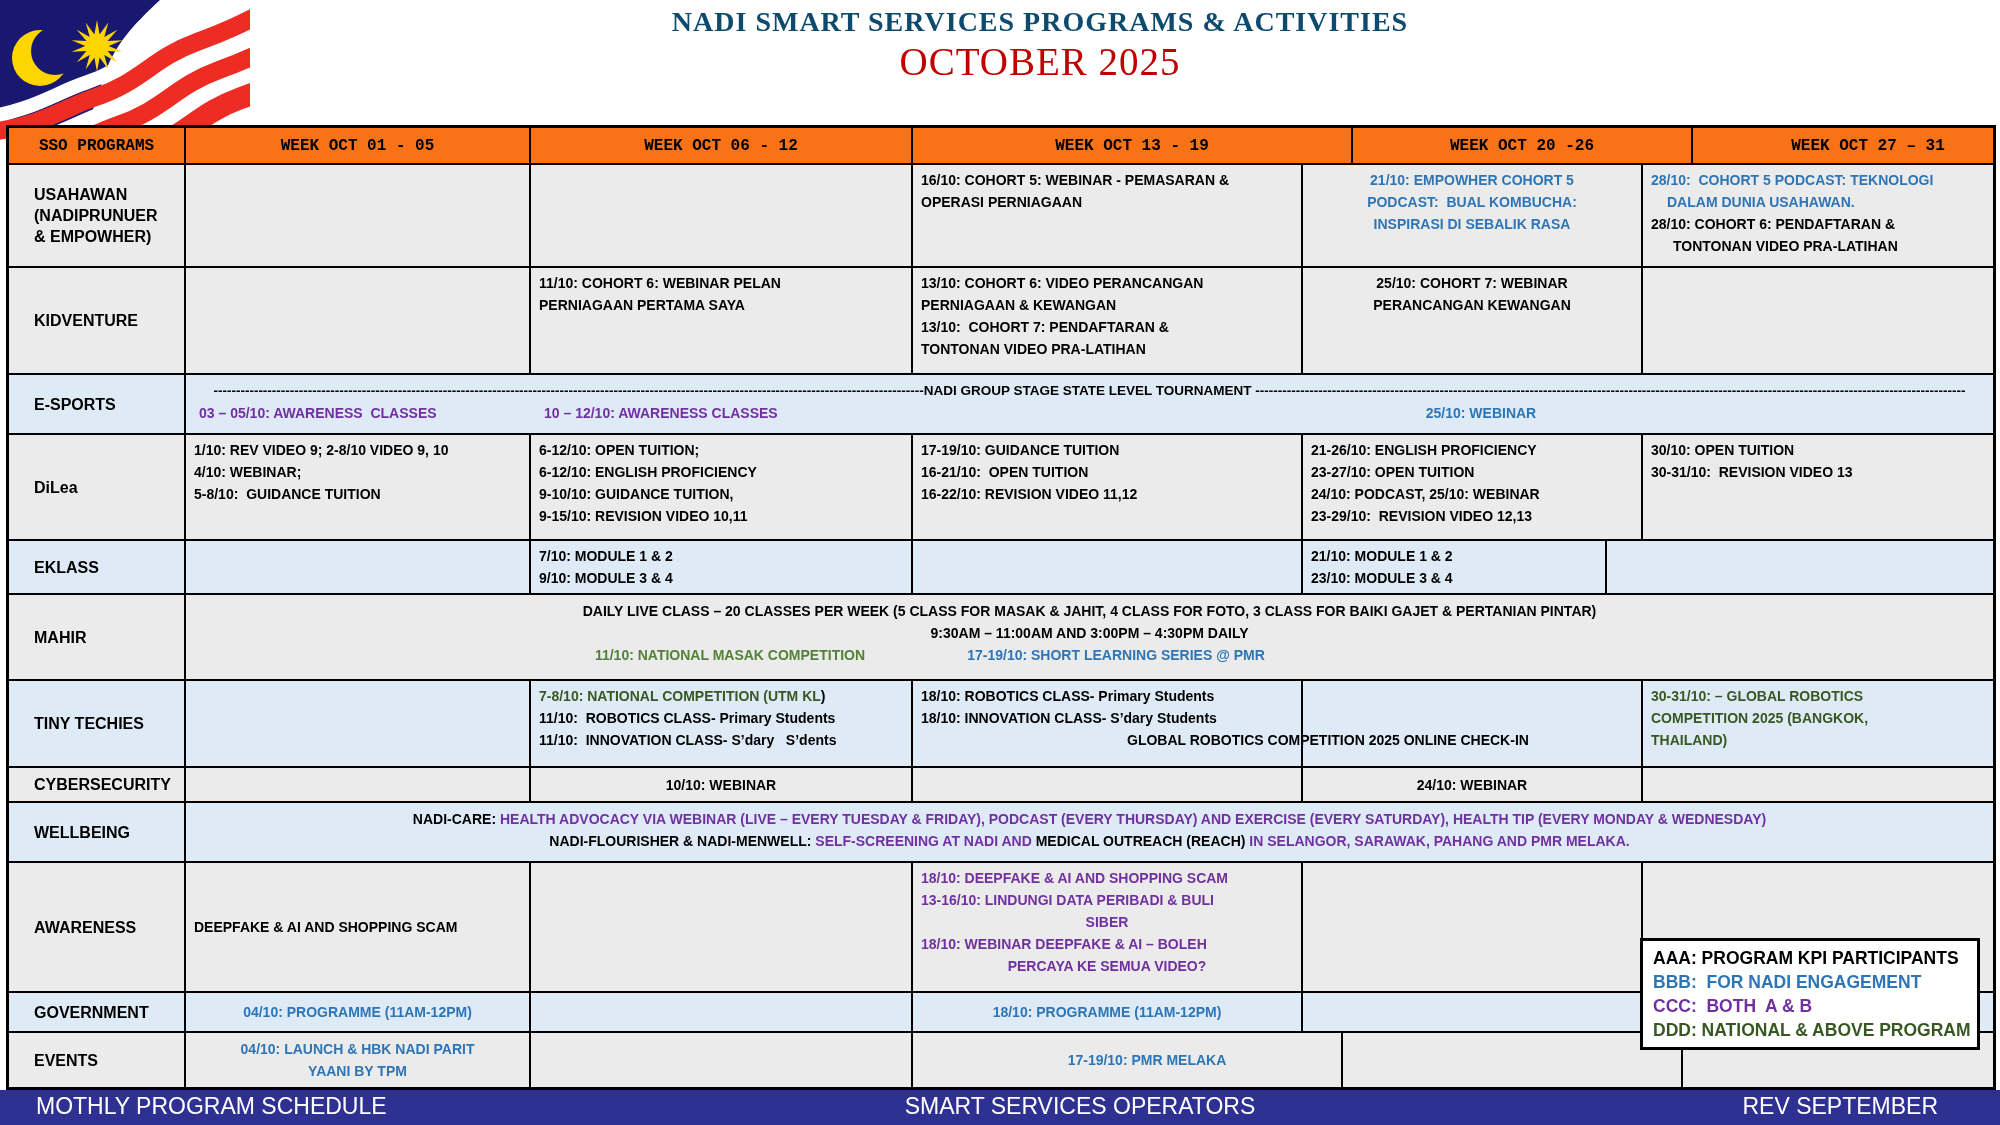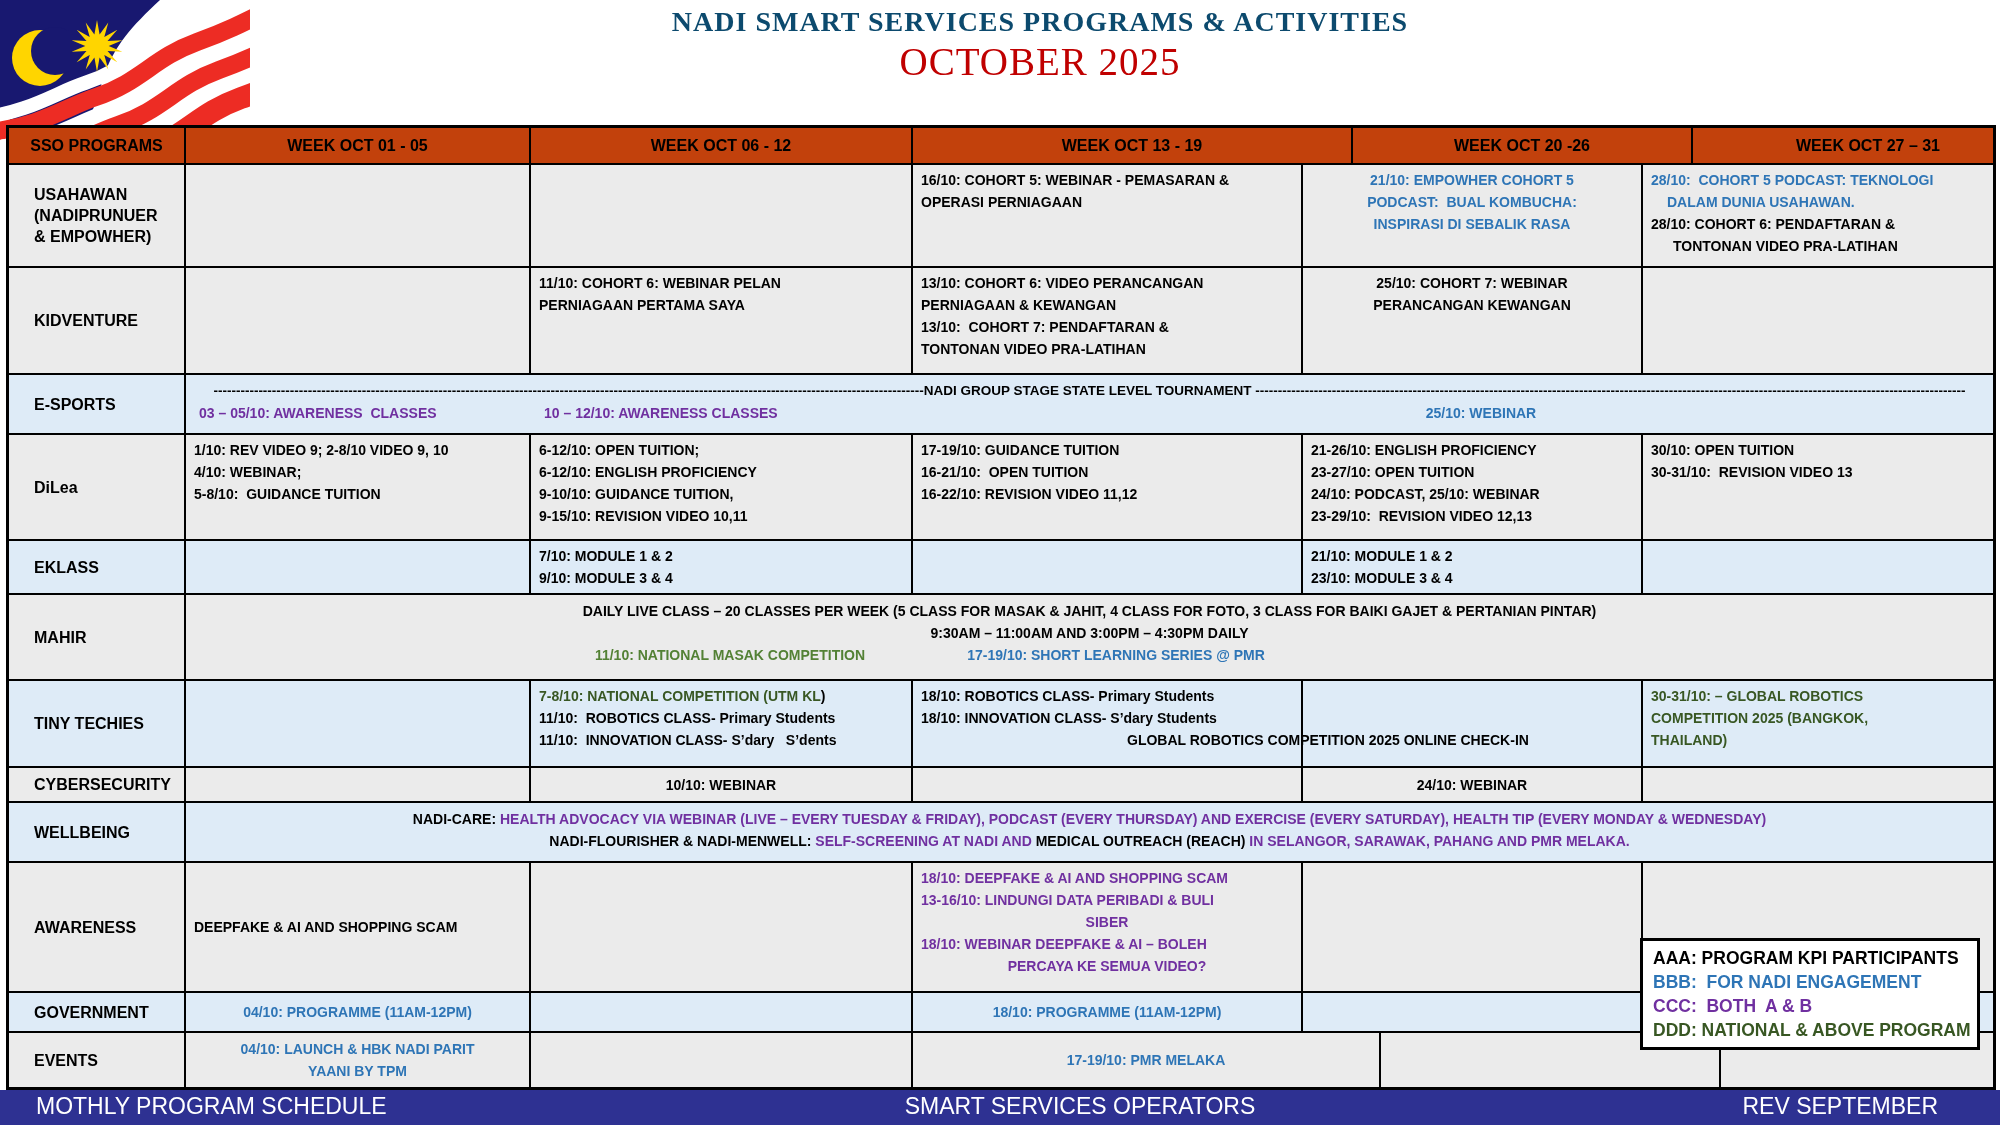--- a/index.html
+++ b/index.html
@@ -21,21 +21,21 @@
                color:#C00000; letter-spacing:1px; margin-top:1px; }
 
   #tbl { position:absolute; left:6px; top:125px; width:1990px; z-index:3;
          border:3px solid #000; font-weight:bold; font-size:14px; color:#000; background:#fff; }
   .trow { display:flex; border-bottom:2px solid #000; }
   .trow:last-child { border-bottom:none; }
   .trow > div { border-right:2px solid #000; flex:none; }
   .trow > div:last-child { border-right:none; }
   .bg-grey { background:#EBEBEB; }
   .bg-blue { background:#DEEBF7; }
-  .hdr { background:#c2410c; height:37px; }
+  .hdr { background:#f97316; height:37px;font-family:Liberation Mono, monospace; }
   .hcell { display:flex; align-items:center; justify-content:center; font-size:16px; white-space:pre; }
   .lbl { display:flex; flex-direction:column; justify-content:center; padding-left:25px;
          font-size:16px; line-height:21px; white-space:pre; }
   .cell { padding:4px 8px; overflow:visible; }
   .cell.mid { display:flex; flex-direction:column; justify-content:center; padding-top:0; padding-bottom:0; }
   .cell.merged { position:relative; padding-top:5px; }
   .ln { line-height:22px; white-space:pre; }
   .ln.center { text-align:center; }
   .ln.clip { overflow:hidden; text-align:center; font-size:13.5px; }
   .ln.items { position:relative; height:22px; padding:0; }
@@ -161,21 +161,21 @@
       </div>
     </div>
     <div class="trow bg-blue" style="height: 54px;">
       <div class="lbl" style="width: 177px;"><div>EKLASS</div></div>
       <div class="cell" style="width: 345px;"></div>
       <div class="cell" style="width: 382px;">
         <div class="ln"><span class="c-black">7/10: MODULE 1 &amp; 2</span></div>
         <div class="ln"><span class="c-black">9/10: MODULE 3 &amp; 4</span></div>
       </div>
       <div class="cell" style="width: 390px;"></div>
-      <div class="cell" style="width: 340px;">
+      <div class="cell" style="width: 304px;">
         <div class="ln"><span class="c-black">21/10: MODULE 1 &amp; 2</span></div>
         <div class="ln"><span class="c-black">23/10: MODULE 3 &amp; 4</span></div>
       </div>
       <div class="cell" style="width: 350px;"></div>
     </div>
     <div class="trow bg-grey" style="height: 86px;">
       <div class="lbl" style="width: 177px;"><div>MAHIR</div></div>
       <div class="cell merged" style="width: 1807px;">
         <div class="ln center"><span class="c-black">DAILY LIVE CLASS – 20 CLASSES PER WEEK (5 CLASS FOR MASAK &amp; JAHIT, 4 CLASS FOR FOTO, 3 CLASS FOR BAIKI GAJET &amp; PERTANIAN PINTAR)</span></div>
         <div class="ln center"><span class="c-black">9:30AM – 11:00AM AND 3:00PM – 4:30PM DAILY</span></div>
@@ -249,21 +249,21 @@
       <div class="cell" style="width: 340px;"></div>
       <div class="cell" style="width: 350px;"></div>
     </div>
     <div class="trow bg-grey" style="height: 54px;">
       <div class="lbl" style="width: 177px;"><div>EVENTS</div></div>
       <div class="cell mid" style="width: 345px;">
         <div class="ln center"><span class="c-blue">04/10: LAUNCH &amp; HBK NADI PARIT</span></div>
         <div class="ln center"><span class="c-blue">YAANI BY TPM</span></div>
       </div>
       <div class="cell" style="width: 382px;"></div>
-      <div class="cell mid" style="width: 468px;">
+      <div class="cell mid" style="width: 390px; margin-left: 40px;">
         <div class="ln center"><span class="c-blue">17-19/10: PMR MELAKA</span></div>
       </div>
       <div class="cell" style="width: 340px;"></div>
       <div class="cell" style="width: 350px;"></div>
     </div>
   </div>
 
 <div id="legend">
     <div class="lgl c-black">AAA: PROGRAM KPI PARTICIPANTS</div>
     <div class="lgl c-blue">BBB:  FOR NADI ENGAGEMENT</div>

